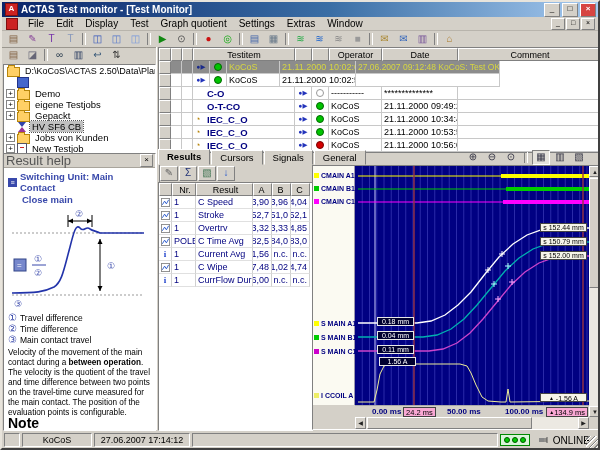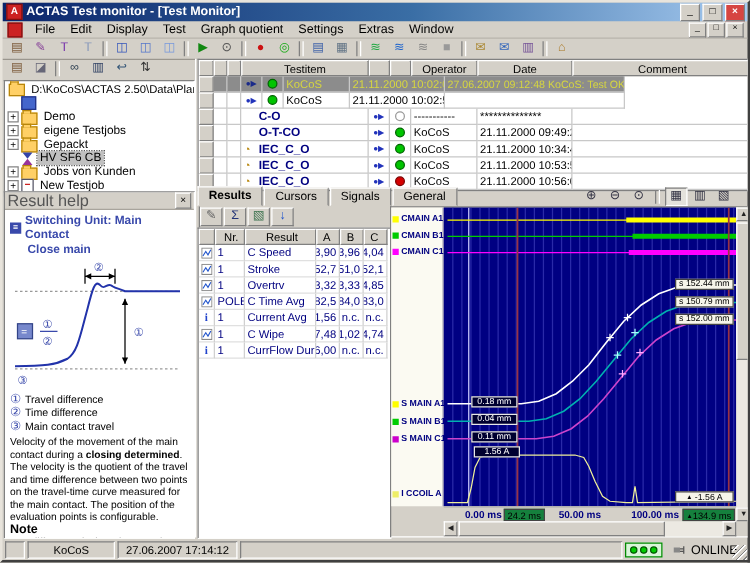--- a/index.html
+++ b/index.html
@@ -72,21 +72,21 @@
   #help-close{width:11px;height:11px;background:#d4d0c8;border:1px solid;border-color:#fff #808080 #808080 #fff;
     font-size:8px;line-height:9px;text-align:center}
   #help-body{padding:3px 4px;overflow:hidden;height:256px}
   .help-head{color:#3949ab;font-weight:bold;font-size:9.5px;display:flex;align-items:center;gap:3px}
   .help-sub{color:#3949ab;font-weight:bold;font-size:9.5px;margin:1px 0 2px 14px}
   .bookicon{width:9px;height:9px;background:#3949ab;color:#fff;font-size:7px;line-height:9px;
     text-align:center;flex:none}
   .legend-row{display:flex;align-items:center;gap:3px;height:11px;font-size:8.5px;color:#000}
   .cnum{color:#3949ab;font-size:10px}
   #help-text{font-size:8.2px;line-height:10px;color:#000;margin-top:3px;text-align:left}
-  #note-title{font-size:10px}
+  #note-title{font-size:14px}
 
   
   #vsplit{position:absolute;left:154px;top:45px;width:2px;height:383px;background:#d4d0c8;
     border-left:1px solid #fff;border-right:1px solid #808080}
 
   
   #testtable{position:absolute;left:156px;top:45px;width:444px;height:104px;background:#fff;
     border-bottom:1px solid #808080;overflow:hidden}
   .xrow{display:flex;height:13px}
   .xrow .cell{box-sizing:border-box;border-right:1px solid #c8c8c8;border-bottom:1px solid #c8c8c8;
@@ -157,21 +157,21 @@
     box-sizing:border-box;white-space:nowrap}
   .gbox.dark{background:#000030;border:1px solid #e8e8e8;color:#fff;width:37px}
   .gbox.light{background:#f6f5ea;border:1px solid #444;color:#000;width:47px}
   .vb0{left:22px;top:151px}.vb1{left:22px;top:165px}.vb2{left:22px;top:179px}.vb3{left:24px;top:191px;width:34px}
   .el0{left:185px;top:57px}.el1{left:185px;top:71px}.el2{left:185px;top:85px}
   .elc{left:185px;top:227px;width:42px}
   .tri{font-size:5px;vertical-align:1px}
   #axis{position:absolute;left:42px;top:239px;width:234px;height:12px;background:#d4d0c8;
     border-top:1px solid #aaa}
   .axlab{position:absolute;top:1px;font-size:8px;font-weight:bold;color:#000080;white-space:nowrap}
-  .axbox{position:absolute;top:1px;height:10px;line-height:9px;background:#15803d;border:1px solid #444;
+  .axbox{position:absolute;top:1px;height:10px;line-height:9px;background:#f9a8d4;border:1px solid #444;
     font-size:7.5px;color:#000;padding:0 2px;box-sizing:border-box;white-space:nowrap}
   
   .sbtn{position:absolute;background:#d4d0c8;border:1px solid;border-color:#fff #808080 #808080 #fff;
     font-size:6px;text-align:center;color:#222;box-sizing:border-box}
   .thumb{position:absolute;background:#d4d0c8;border:1px solid;border-color:#fff #808080 #808080 #fff;box-sizing:border-box}
   #vscroll{position:absolute;left:276px;top:0;width:12px;height:251px;background:#ece9e2}
   #hscroll{position:absolute;left:42px;top:251px;width:234px;height:12px;background:#ece9e2}
 
   
   #statusbar{position:absolute;left:0;top:430px;width:596px;height:16px;display:flex;gap:2px;
@@ -347,21 +347,21 @@
           <div class="legend-row">
     <span class="cnum">②</span>
     <span>Time difference</span>
   </div>
           <div class="legend-row">
     <span class="cnum">③</span>
     <span>Main contact travel</span>
   </div>
         </div>
       <div id="help-text">
-        <span>Velocity of the movement of the main contact during a </span><b>closing determined</b><span>. The velocity is the quotient of the travel and time difference between two points on the travel-time curve measured for the main contact. The position of the evaluation points is configurable.</span>
+        <span>Velocity of the movement of the main contact during a </span><b>between operation</b><span>. The velocity is the quotient of the travel and time difference between two points on the travel-time curve measured for the main contact. The position of the evaluation points is configurable.</span>
         <div><b id="note-title">Note</b></div>
         <div>Two different velocity values can be determined. Different evaluation points can be configured for each value.</div>
       </div>
     </div>
   </div>
 </div>
 
 <div id="vsplit"></div>
 
 <div id="testtable" class="sunken">

